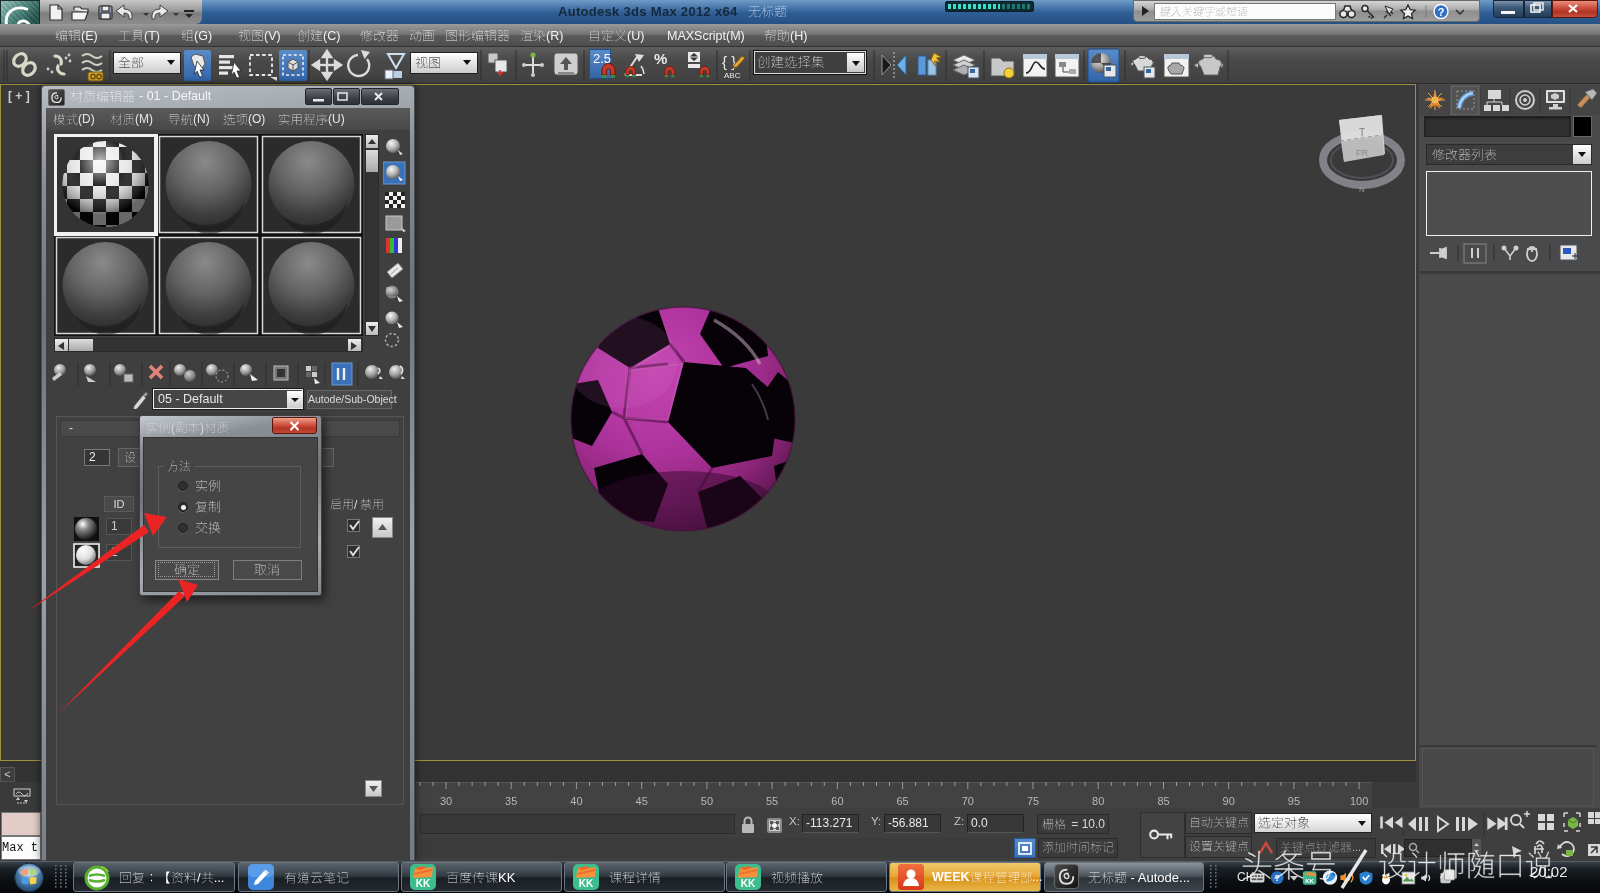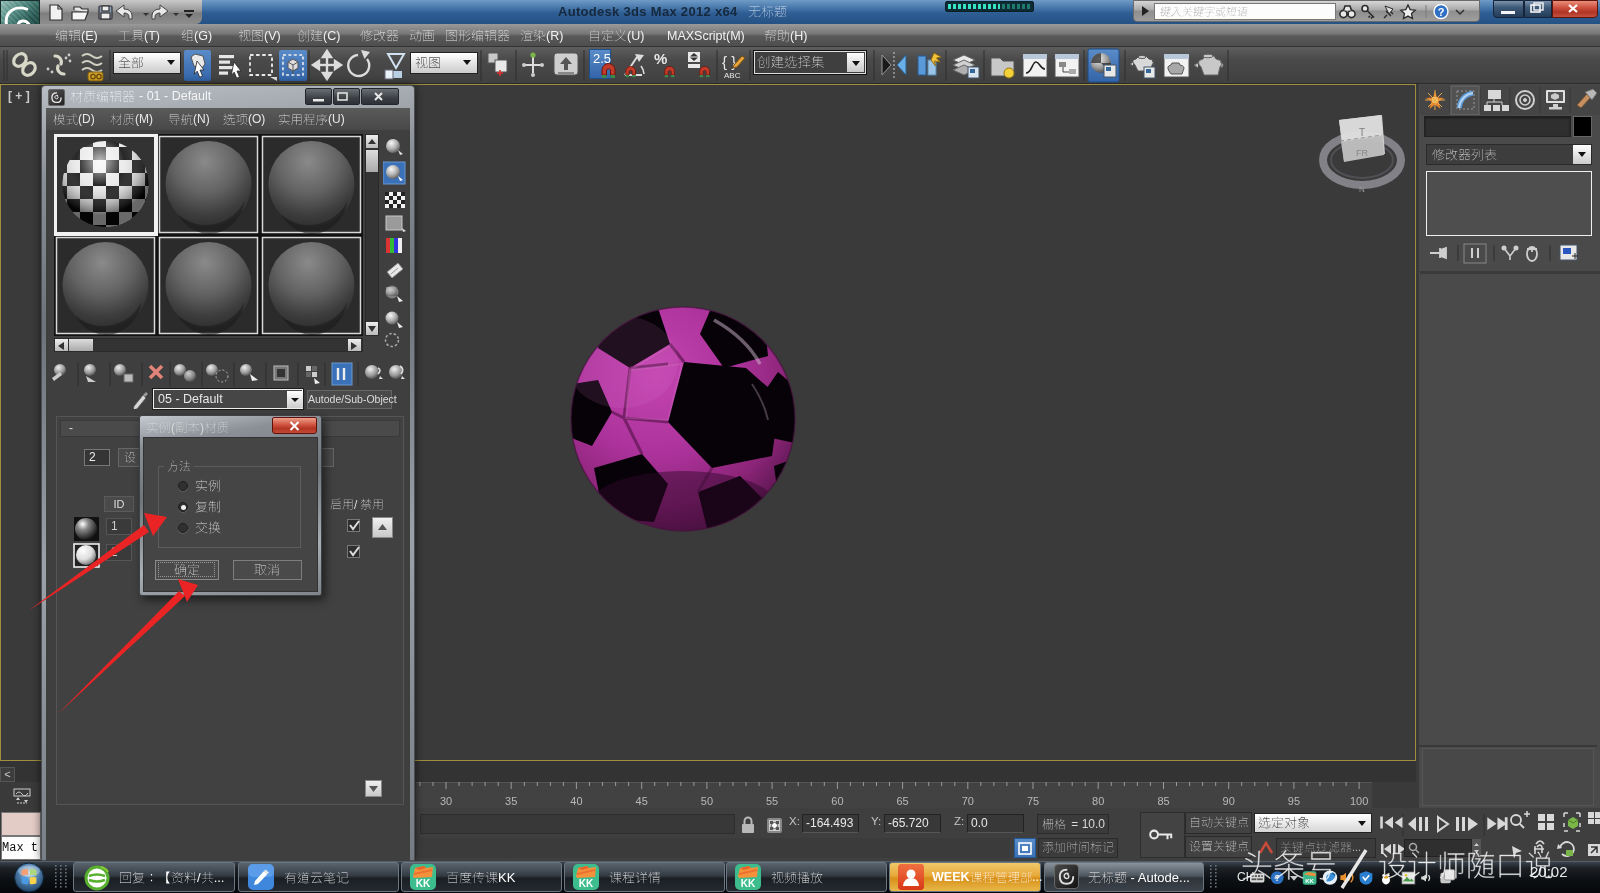--- a/index.html
+++ b/index.html
@@ -745,23 +745,23 @@
     <rect x="28" y="4" width="11" height="11" fill="#ccc"></rect>
     <circle cx="33.5" cy="9.5" r="3" fill="#fff" stroke="#555"></circle>
     <g fill="#555">
       <rect x="29" y="5" width="3" height="3"></rect>
       <rect x="35" y="5" width="3" height="3"></rect>
       <rect x="29" y="11" width="3" height="3"></rect>
       <rect x="35" y="11" width="3" height="3"></rect>
     </g>
 </svg>
 <div class="ab" style="left:789px;top:815px;font-size:11.5px;color:#c4c4c4">X:</div>
-<div class="ab" style="left:802px;top:814px;width:57px;height:19px;background:#383838;border:1px solid #222;border-bottom-color:#555;color:#e8e8e8;font-size:12px;line-height:17px;padding-left:3px">-164.493</div>
+<div class="ab" style="left:802px;top:814px;width:57px;height:19px;background:#383838;border:1px solid #222;border-bottom-color:#555;color:#e8e8e8;font-size:12px;line-height:17px;padding-left:3px">-113.271</div>
 <div class="ab" style="left:871px;top:815px;font-size:11.5px;color:#c4c4c4">Y:</div>
-<div class="ab" style="left:884px;top:814px;width:57px;height:19px;background:#383838;border:1px solid #222;border-bottom-color:#555;color:#e8e8e8;font-size:12px;line-height:17px;padding-left:3px">-65.720</div>
+<div class="ab" style="left:884px;top:814px;width:57px;height:19px;background:#383838;border:1px solid #222;border-bottom-color:#555;color:#e8e8e8;font-size:12px;line-height:17px;padding-left:3px">-56.881</div>
 <div class="ab" style="left:954px;top:815px;font-size:11.5px;color:#c4c4c4">Z:</div>
 <div class="ab" style="left:967px;top:814px;width:57px;height:19px;background:#383838;border:1px solid #222;border-bottom-color:#555;color:#e8e8e8;font-size:12px;line-height:17px;padding-left:3px">0.0</div>
 <div class="ab" style="left:1037px;top:814px;width:72px;height:20px;background:#3b3b3b;border:1px solid #2a2a2a"></div>
 <div class="fx" style="left:1042px;top:815px;height:18px;gap:2px">
     <svg width="24" height="12" viewBox="0 0 200 100" fill="#d8d8d8">
       <use href="#c栅"></use>
       <use href="#c格" x="100"></use>
     </svg>
     <span style="color:#d8d8d8;font-size:12px">&nbsp;= 10.0</span>
   </div>

